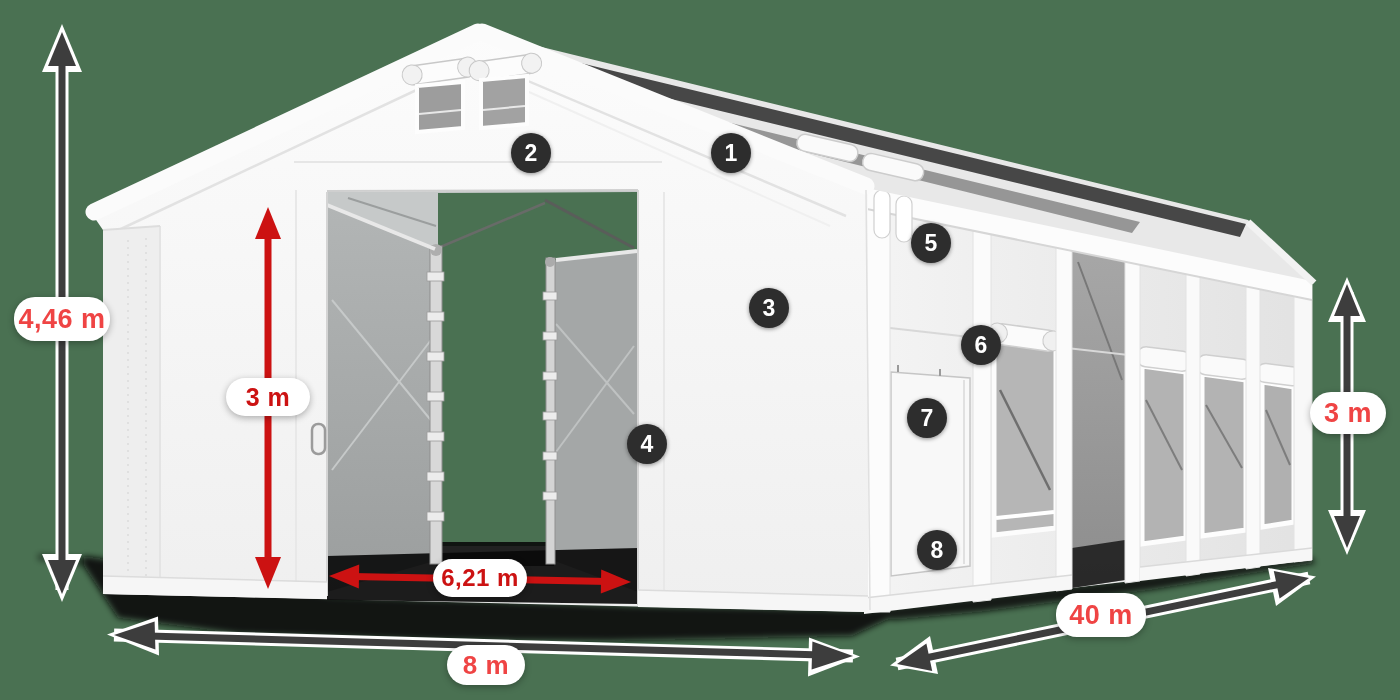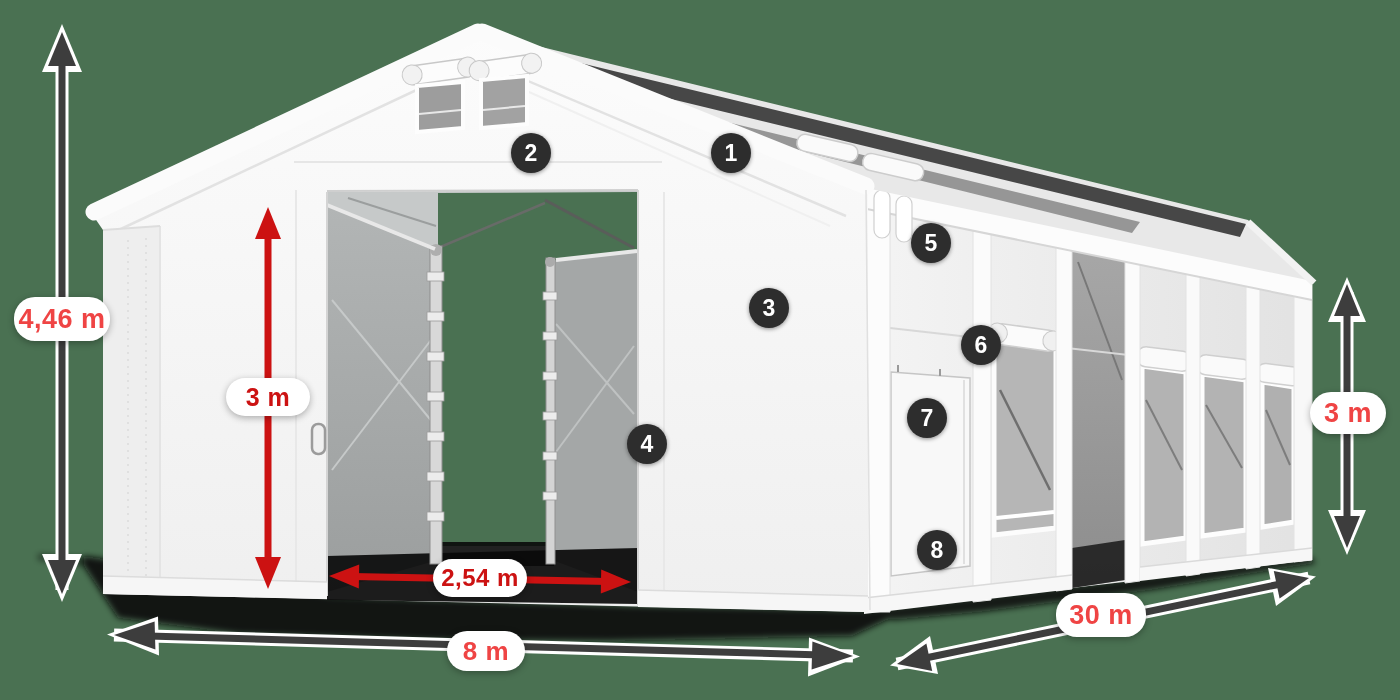--- a/index.html
+++ b/index.html
@@ -290,23 +290,23 @@
     <polygon points="1347,277 1328,322 1366,322" fill="#ffffff"></polygon>
     <polygon points="1347,555 1328,510 1366,510" fill="#ffffff"></polygon>
     <line x1="1347" y1="300" x2="1347" y2="532" stroke="#3D3D3D" stroke-width="7"></line>
     <polygon points="1347,284 1334,316 1360,316" fill="#3D3D3D"></polygon>
     <polygon points="1347,548 1334,516 1360,516" fill="#3D3D3D"></polygon>
   </g>
 </svg>
 
 <div class="pill" style="left:14px;top:297px;width:96px;height:44px;font-size:27px;">4,46 m</div>
 <div class="pill red" style="left:226px;top:378px;width:84px;height:38px;font-size:25px;">3 m</div>
-<div class="pill red" style="left:433px;top:559px;width:94px;height:38px;font-size:24px;">2,54 m</div>
-<div class="pill" style="left:447px;top:631px;width:78px;height:40px;font-size:26px;">8 m</div>
-<div class="pill" style="left:1056px;top:593px;width:90px;height:44px;font-size:27px;">30 m</div>
+<div class="pill red" style="left:433px;top:559px;width:94px;height:38px;font-size:24px;">6,21 m</div>
+<div class="pill" style="left:447px;top:645px;width:78px;height:40px;font-size:26px;">8 m</div>
+<div class="pill" style="left:1056px;top:593px;width:90px;height:44px;font-size:27px;">40 m</div>
 <div class="pill" style="left:1310px;top:392px;width:76px;height:42px;font-size:27px;">3 m</div>
 
 <div class="badge" style="left:711px;top:133px;">1</div>
 <div class="badge" style="left:511px;top:133px;">2</div>
 <div class="badge" style="left:749px;top:288px;">3</div>
 <div class="badge" style="left:627px;top:424px;">4</div>
 <div class="badge" style="left:911px;top:223px;">5</div>
 <div class="badge" style="left:961px;top:325px;">6</div>
 <div class="badge" style="left:907px;top:398px;">7</div>
 <div class="badge" style="left:917px;top:530px;">8</div>

